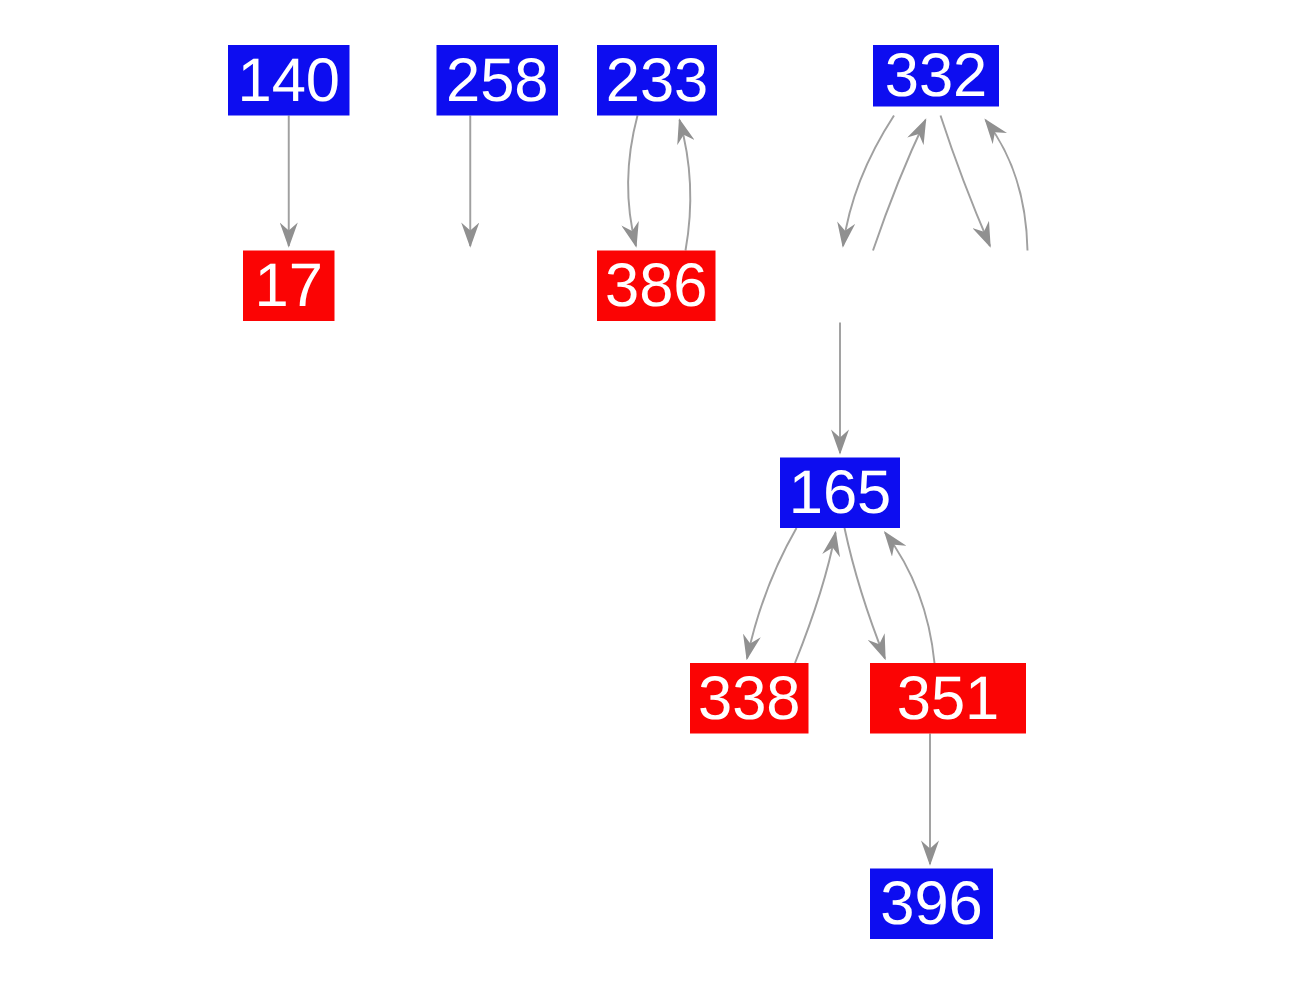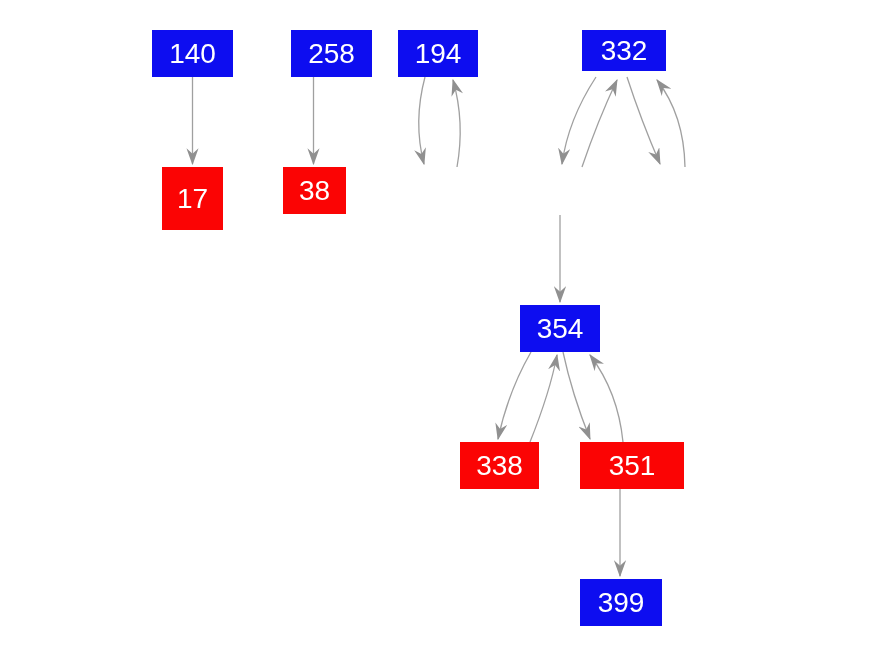--- a/index.html
+++ b/index.html
@@ -28,21 +28,21 @@
   .arrowhead {
     fill: var(--arrow, #909090);
     stroke: none;
   }
   .node {
     position: absolute;
     display: flex;
     align-items: center;
     justify-content: center;
     color: var(--nodetext, #ffffff);
-    font-size: 28px;
+    font-size: 41px;
     line-height: 1;
     user-select: none;
   }
   .node.blue { background: var(--blue, #0d0df0); }
   .node.red  { background: var(--red,  #fb0404); }
 </style>
 </head>
 <body>
 
 <div class="canvas">
@@ -70,26 +70,26 @@
     <path class="edge" d="M531,352 Q508,392 498,439" marker-end="url(#vee)"></path>
     <path class="edge" d="M530,442 Q550,392 557,355" marker-end="url(#vee)"></path>
     <path class="edge" d="M563,352 Q572,394 590,439" marker-end="url(#vee)"></path>
     <path class="edge" d="M623,442 Q618,392 590,355" marker-end="url(#vee)"></path>
 
     <path class="edge" d="M620,489 L620,576" marker-end="url(#vee)"></path>
   </svg>
 
   <div class="node blue" style="left:152px; top:30px;  width:81px; height:47px;">140</div>
   <div class="node blue" style="left:291px; top:30px;  width:81px; height:47px;">258</div>
-  <div class="node blue" style="left:398px; top:30px;  width:80px; height:47px;">194</div>
+  <div class="node blue" style="left:398px; top:30px;  width:80px; height:47px;">233</div>
   <div class="node blue" style="left:582px; top:30px;  width:84px; height:41px;">332</div>
 
-  <div class="node red" style="left:162px; top:167px; width:61px; height:63px;">17</div>
-  <div class="node red" style="left:283px; top:167px; width:63px; height:47px;">38</div>
+  <div class="node red" style="left:162px; top:167px; width:61px; height:47px;">17</div>
+  <div class="node red" style="left:398px; top:167px; width:79px; height:47px;">386</div>
 
-  <div class="node blue" style="left:520px; top:305px; width:80px; height:47px;">354</div>
+  <div class="node blue" style="left:520px; top:305px; width:80px; height:47px;">165</div>
 
   <div class="node red" style="left:460px; top:442px; width:79px; height:47px;">338</div>
   <div class="node red" style="left:580px; top:442px; width:104px; height:47px;">351</div>
 
-  <div class="node blue" style="left:580px; top:579px; width:82px; height:47px;">399</div>
+  <div class="node blue" style="left:580px; top:579px; width:82px; height:47px;">396</div>
 
 </div>
 
 </body></html>

